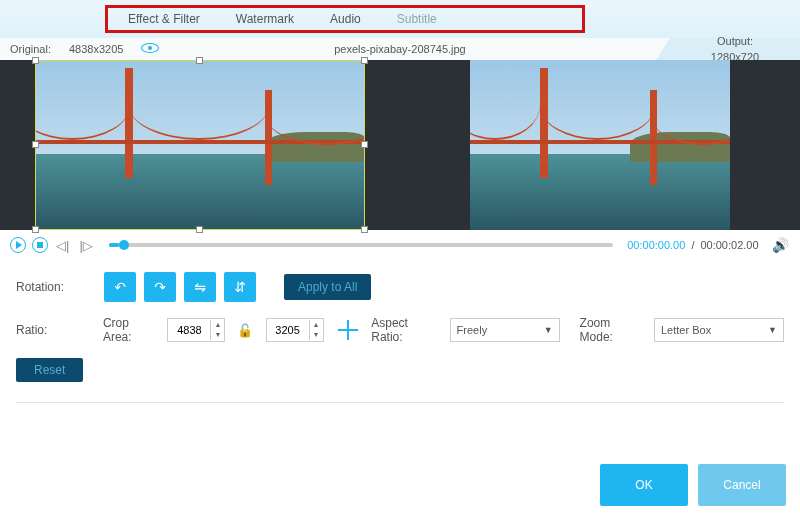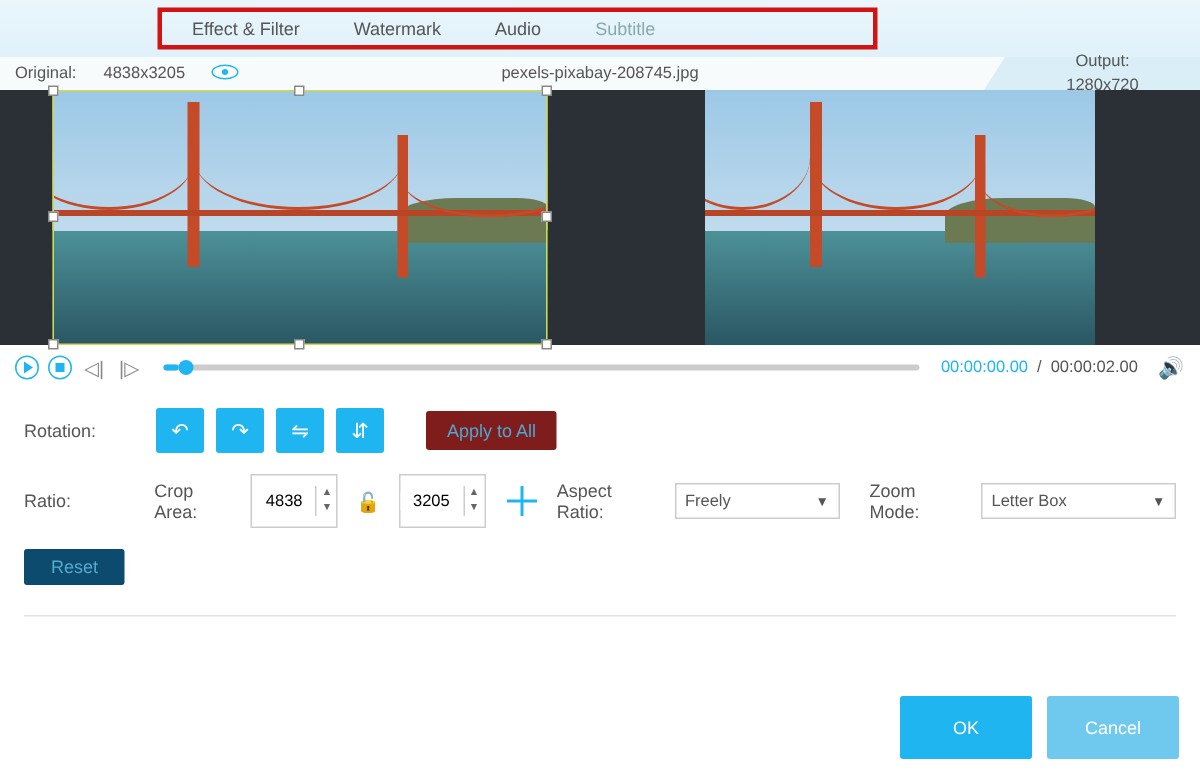--- a/index.html
+++ b/index.html
@@ -39,22 +39,22 @@
   .skip{color:#888;font-size:13px;cursor:pointer;padding:0 2px;}
   .slider{flex:1;height:4px;background:#ccc;border-radius:2px;position:relative;margin:0 8px;}
   .slider .prog{position:absolute;left:0;top:0;height:4px;width:2%;background:#1fb5f0;border-radius:2px;}
   .slider .thumb{position:absolute;left:2%;top:-3px;width:10px;height:10px;border-radius:50%;background:#1fb5f0;}
   .time-cur{color:#1fb5f0;}
   .vol{color:#1fb5f0;font-size:14px;}
   .controls{padding:12px 16px 6px;font-size:12px;color:#555;}
   .row{display:flex;align-items:center;margin-bottom:14px;gap:8px;}
   .label{width:80px;}
   .sqbtn{width:32px;height:30px;background:#1fb5f0;color:#fff;display:flex;align-items:center;justify-content:center;cursor:pointer;font-size:14px;border-radius:2px;}
-  .apply{background:#7f1d1d;color:#4aa8d4;padding:6px 14px;border-radius:2px;cursor:pointer;font-size:12px;text-align:right;}
-  .numbox{display:flex;align-items:center;border:1px solid #ccc;height:36px;}
+  .apply{background:#0c4a6e;color:#4aa8d4;padding:6px 14px;border-radius:2px;cursor:pointer;font-size:12px;text-align:right;}
+  .numbox{display:flex;align-items:center;border:1px solid #ccc;height:24px;}
   .numbox input{width:42px;border:none;text-align:center;font-size:11px;outline:none;}
   .spin{display:flex;flex-direction:column;border-left:1px solid #ccc;}
   .spin div{font-size:7px;line-height:8px;padding:1px 3px;cursor:pointer;color:#666;}
   .lock{color:#1fb5f0;font-size:13px;padding:0 4px;}
   .crosshair{width:20px;height:20px;position:relative;margin:0 6px;}
   .crosshair::before,.crosshair::after{content:"";position:absolute;background:#1fb5f0;}
   .crosshair::before{left:9px;top:0;width:2px;height:20px;}
   .crosshair::after{top:9px;left:0;height:2px;width:20px;}
   .select{border:1px solid #ccc;height:24px;padding:0 6px;display:flex;align-items:center;justify-content:space-between;cursor:pointer;min-width:110px;font-size:11px;}
   .caret{font-size:9px;color:#555;}

